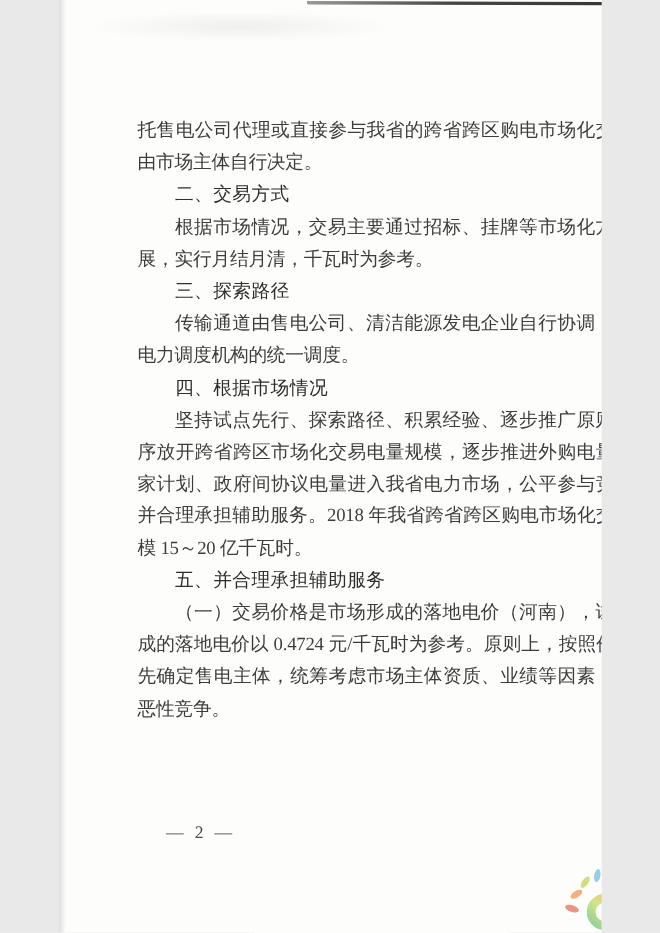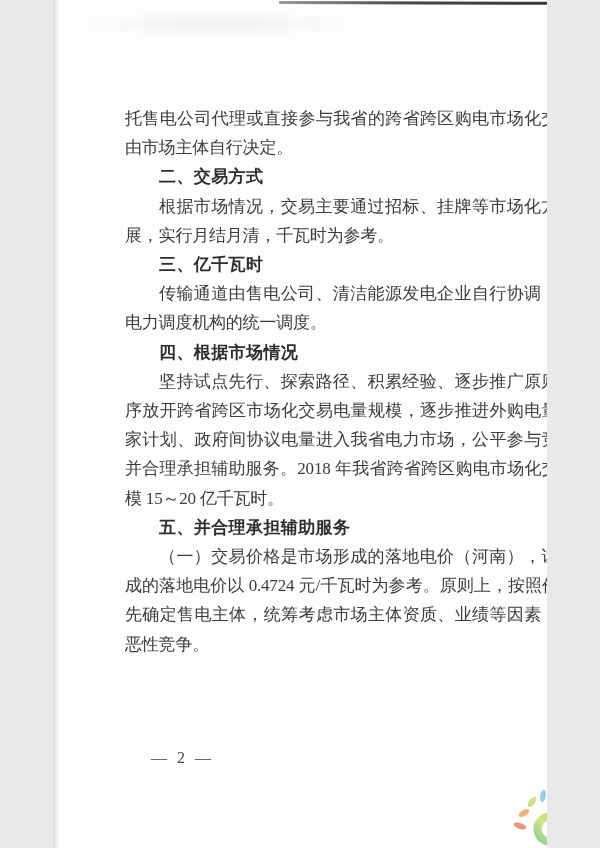--- a/index.html
+++ b/index.html
@@ -25,21 +25,21 @@
   
   .doc-body{
     position:absolute;left:72px;top:104px;width:468px;
     color:#3c3c3c;font-size:17px;line-height:29.2px;
     text-align:justify;letter-spacing:-0.2px;
   }
   .doc-body p{margin:0;text-indent:2em;}
   .doc-body p.body-continued{text-indent:0;}
   .doc-body p.heading{
     font-family:"Liberation Sans","DejaVu Sans",sans-serif;
-    font-weight:700;color:#2d2d2d;letter-spacing:0.4px;
+    font-weight:400;color:#2d2d2d;letter-spacing:0.4px;
   }
   .page-number{
     position:absolute;left:98px;top:749px;
     font-size:16px;color:#4a4a4a;letter-spacing:3px;white-space:pre;
   }
   .watermark{position:absolute;left:455px;top:787px;width:145px;height:61px;}
   .wm-en{
     font-family:"Liberation Sans","DejaVu Sans",sans-serif;
     font-style:italic;font-weight:700;
   }
@@ -54,21 +54,21 @@
 <div class="page">
 
   <div class="scan-top"></div>
   <div class="scan-left"></div>
   <div class="scan-smudge"></div>
 
   <div class="doc-body">
       <p class="body-continued">托售电公司代理或直接参与我省的跨省跨区购电市场化交易，由市场主体自行决定。</p>
       <p class="heading">二、交易方式</p>
       <p class="body">根据市场情况，交易主要通过招标、挂牌等市场化方式开展，实行月结月清，千瓦时为参考。</p>
-      <p class="heading">三、亿千瓦时</p>
+      <p class="heading">三、探索路径</p>
       <p class="body">传输通道由售电公司、清洁能源发电企业自行协调，服从电力调度机构的统一调度。</p>
       <p class="heading">四、根据市场情况</p>
       <p class="body">坚持试点先行、探索路径、积累经验、逐步推广原则，有序放开跨省跨区市场化交易电量规模，逐步推进外购电量中国家计划、政府间协议电量进入我省电力市场，公平参与竞争，并合理承担辅助服务。2018 年我省跨省跨区购电市场化交易规模 15～20 亿千瓦时。</p>
       <p class="heading">五、并合理承担辅助服务</p>
       <p class="body">（一）交易价格是市场形成的落地电价（河南），试点形成的落地电价以 0.4724 元/千瓦时为参考。原则上，按照价格优先确定售电主体，统筹考虑市场主体资质、业绩等因素，避免恶性竞争。</p>
     </div>
 
   <div class="page-number">— 2 —</div>
 
   <svg class="watermark" viewBox="0 0 145 61" xmlns="http://www.w3.org/2000/svg">

